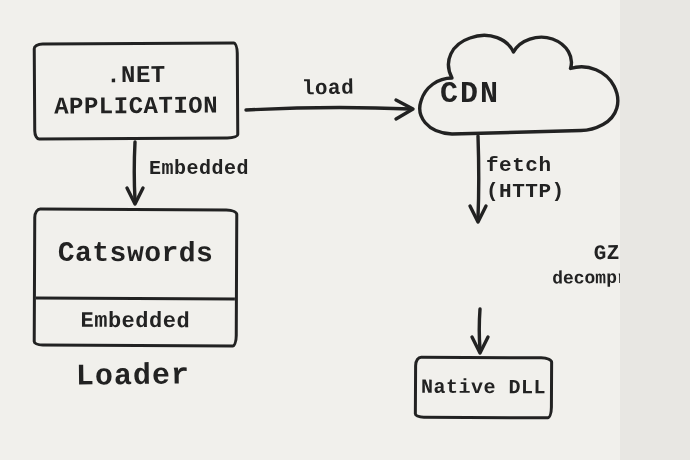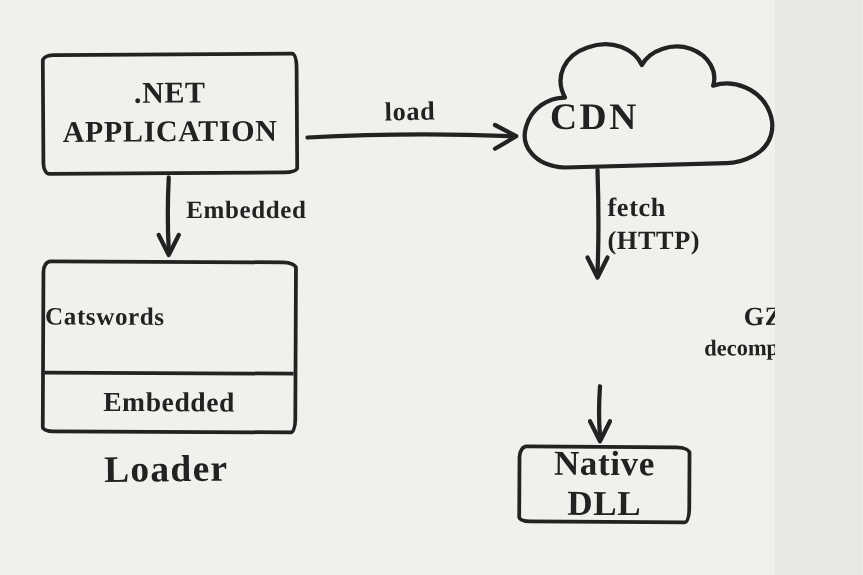--- a/index.html
+++ b/index.html
@@ -2,47 +2,47 @@
 <html style="--bg: #f1f0ec; --ink: #222222;"><head>
 <meta charset="utf-8">
 <style>
   :root { --bg:#f1f0ec; --ink:#222222; }
   * { box-sizing: border-box; }
   body { margin:0; background:#e8e7e3; }
   .canvas {
     position:relative; width:620px; height:460px; overflow:hidden;
     background:var(--bg);
     color:var(--ink);
-    font-family:Liberation Serif, serif;
+    font-family:Liberation Mono, monospace;
     font-weight:700;
   }
   svg.overlay { position:absolute; left:0; top:0; width:690px; height:460px; color:var(--ink); }
   svg.overlay path { fill:none; stroke:currentColor; stroke-width:3.4; stroke-linecap:round; stroke-linejoin:round; }
 
   .box {
     position:absolute;
     border:3.5px solid var(--ink);
     display:flex; flex-direction:column; align-items:center; justify-content:center;
     text-align:center; letter-spacing:.5px;
     background:transparent;
   }
   .sk1 { border-radius:10px 5px 12px 6px / 6px 12px 5px 10px; }
   .sk2 { border-radius:7px 12px 5px 10px / 10px 6px 12px 5px; }
 
   .dotnet { left:33px; top:42px; width:206px; height:98px; font-size:24px; line-height:31px; transform:rotate(-.35deg); }
 
   .phantomizer { left:33px; top:208px; width:205px; height:139px; display:block; padding:0; transform:rotate(.25deg); }
-  .phantom-top { height:86px; display:flex; flex-direction:row; align-items:center; font-size:20px; line-height:30px; }
+  .phantom-top { height:86px; display:flex; flex-direction:row; align-items:center; justify-content:center; font-size:28px; line-height:30px; }
   .phantom-bottom { height:46px; border-top:3.5px solid var(--ink); display:flex; align-items:center; justify-content:center; font-size:22px; }
 
   .assembly { left:415px; top:228px; width:138px; height:80px; transform:rotate(-.3deg); }
   .assembly .l1 { font-size:22px; line-height:28px; }
   .assembly .l2 { font-size:16px; line-height:22px; letter-spacing:0; }
 
-  .native { left:414px; top:356px; width:139px; height:63px; font-size:28px; transform:rotate(.3deg); }
+  .native { left:414px; top:356px; width:139px; height:63px; font-size:20px; transform:rotate(.3deg); }
 
   .cdn-label { position:absolute; left:440px; top:77px; width:115px; text-align:left; font-size:30px; letter-spacing:2px; }
 
   .lbl { position:absolute; letter-spacing:.5px; }
   .lbl-load { left:288px; top:77px; width:80px; text-align:center; font-size:21px; transform:rotate(-1deg); }
   .lbl-embedded { left:149px; top:157px; font-size:20px; }
   .lbl-fetch { left:486px; top:153px; font-size:21px; line-height:26px; }
   .lbl-gzip { left:552px; top:241px; width:136px; text-align:center; line-height:25px; transform:rotate(-.5deg); }
   .lbl-gzip .g1 { font-size:21px; }
   .lbl-gzip .g2 { font-size:18px; letter-spacing:0; }

